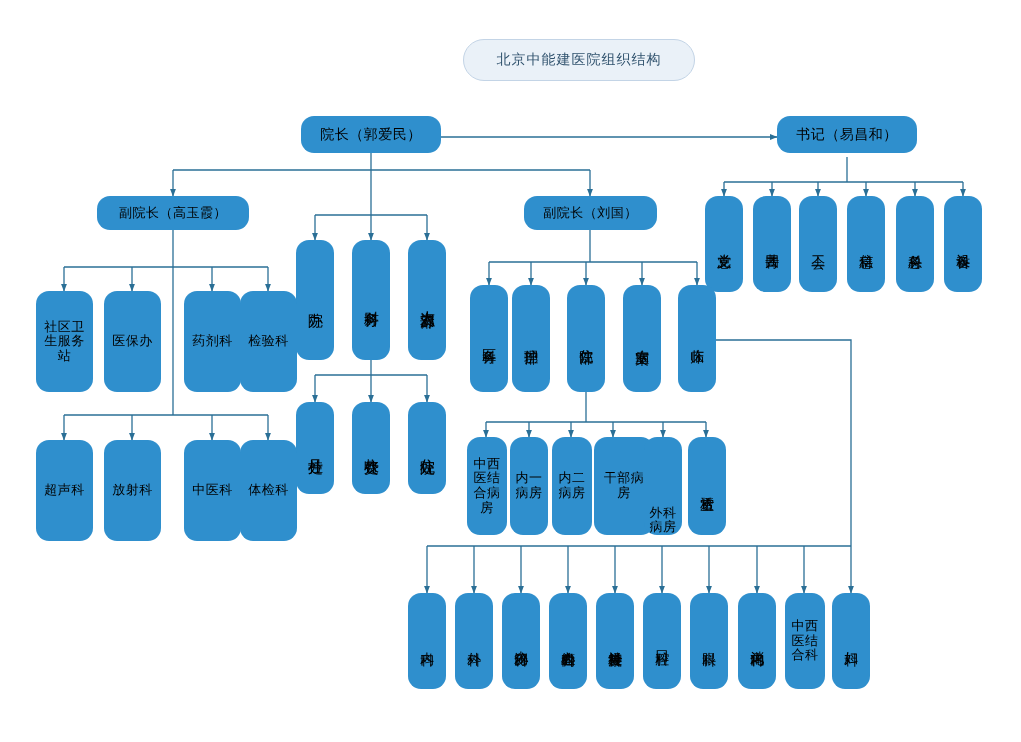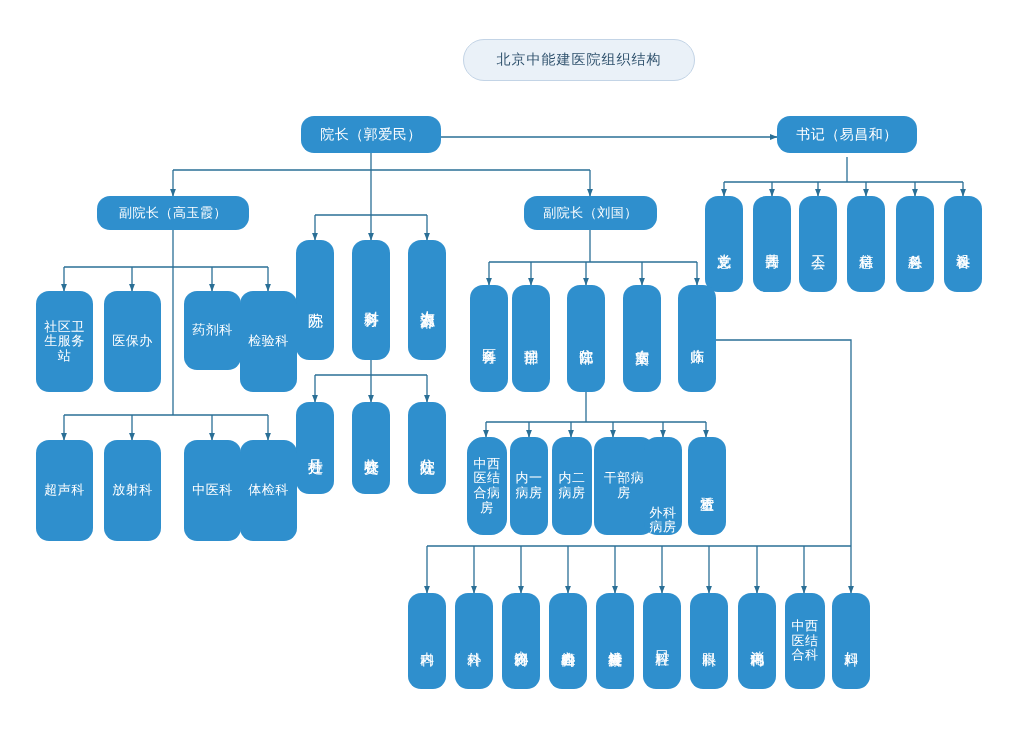--- a/index.html
+++ b/index.html
@@ -22,21 +22,21 @@
     left: 0;
     top: 0;
     width: 1021px;
     height: 742px;
     pointer-events: none;
   }
   .node {
     position: absolute;
     box-sizing: border-box;
     background: #2f8fcd;
-    color: #ffffff;
+    color: #000000;
     border-radius: 13px;
     display: flex;
     align-items: center;
     justify-content: center;
     text-align: center;
     line-height: 1.12;
     letter-spacing: 0.5px;
     z-index: 2;
   }
   .node.vert {
@@ -209,21 +209,21 @@
   <div class="node vert" style="left:408px; top:402px; width:38px; height:92px; font-size:15px;">
     <span class="lbl">住院处</span>
   </div>
 
   <div class="node" style="left:36px; top:291px; width:57px; height:101px; font-size:13px; padding:0 6px;">
     <span class="lbl">社区卫生服务站</span>
   </div>
   <div class="node" style="left:104px; top:291px; width:57px; height:101px; font-size:13px; padding:0 6px;">
     <span class="lbl">医保办</span>
   </div>
-  <div class="node" style="left:184px; top:291px; width:57px; height:79px; font-size:13px; padding:0 6px;justify-content:center;">
+  <div class="node" style="left:184px; top:291px; width:57px; height:101px; font-size:13px; padding:0 6px;justify-content:center;">
     <span class="lbl">药剂科</span>
   </div>
   <div class="node" style="left:240px; top:291px; width:57px; height:101px; font-size:13px; padding:0 6px;">
     <span class="lbl">检验科</span>
   </div>
 
   <div class="node" style="left:104px; top:440px; width:57px; height:101px; font-size:13px; padding:0 6px;">
     <span class="lbl">放射科</span>
   </div>
   <div class="node" style="left:36px; top:440px; width:57px; height:101px; font-size:13px; padding:0 6px;">
@@ -245,21 +245,21 @@
   <div class="node vert" style="left:567px; top:285px; width:38px; height:107px; font-size:14px;">
     <span class="lbl">住院部</span>
   </div>
   <div class="node vert" style="left:623px; top:285px; width:38px; height:107px; font-size:14px;">
     <span class="lbl">病案室</span>
   </div>
   <div class="node vert" style="left:678px; top:285px; width:38px; height:107px; font-size:14px;">
     <span class="lbl">临床</span>
   </div>
 
-  <div class="node" style="left:467px; top:437px; width:40px; height:98px; font-size:13px; padding:0 4px;border-radius:16px;">
+  <div class="node" style="left:467px; top:437px; width:40px; height:98px; font-size:13px; padding:0 4px;">
     <span class="lbl">中西医结合病房</span>
   </div>
   <div class="node" style="left:510px; top:437px; width:38px; height:98px; font-size:13px; padding:0 4px;">
     <span class="lbl">内一病房</span>
   </div>
   <div class="node" style="left:552px; top:437px; width:40px; height:98px; font-size:13px; padding:0 4px;">
     <span class="lbl">内二病房</span>
   </div>
   <div class="node" style="left:594px; top:437px; width:60px; height:98px; font-size:13px; padding:0 4px;">
     <span class="lbl">干部病房</span>

